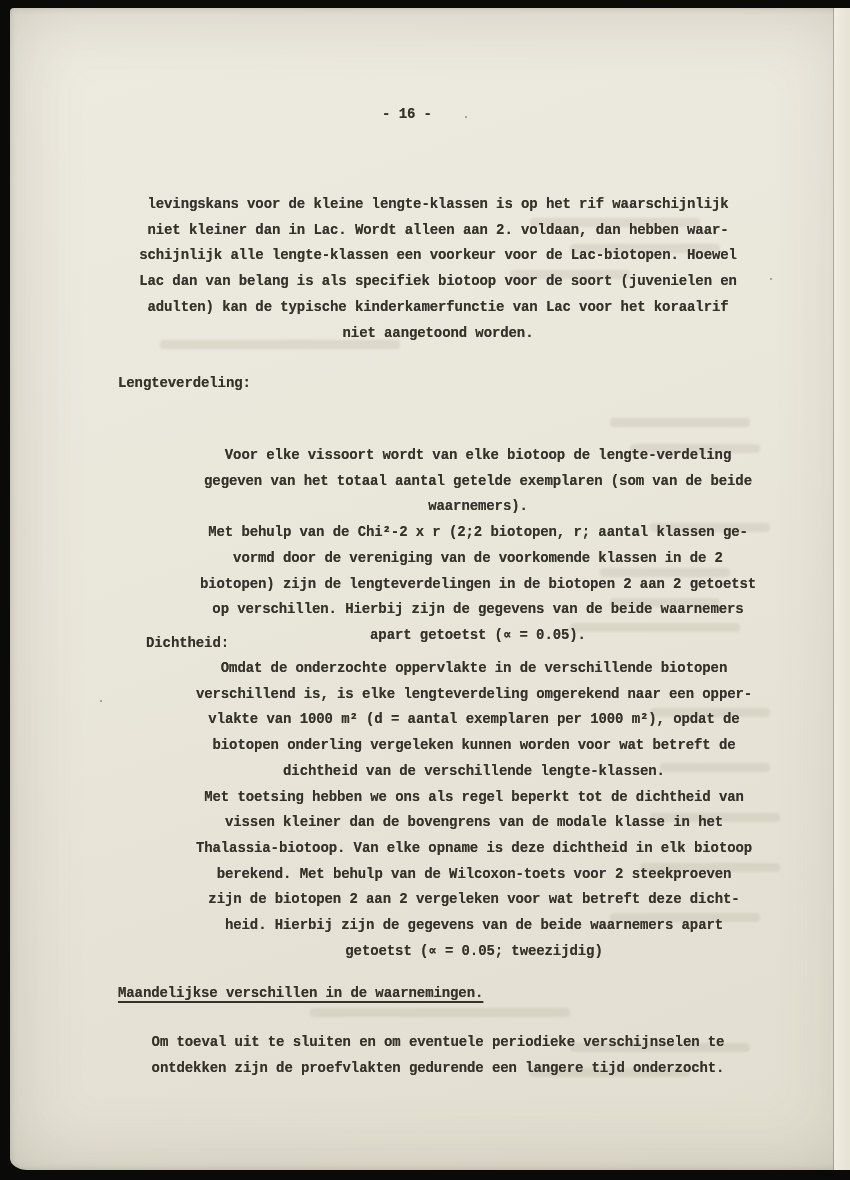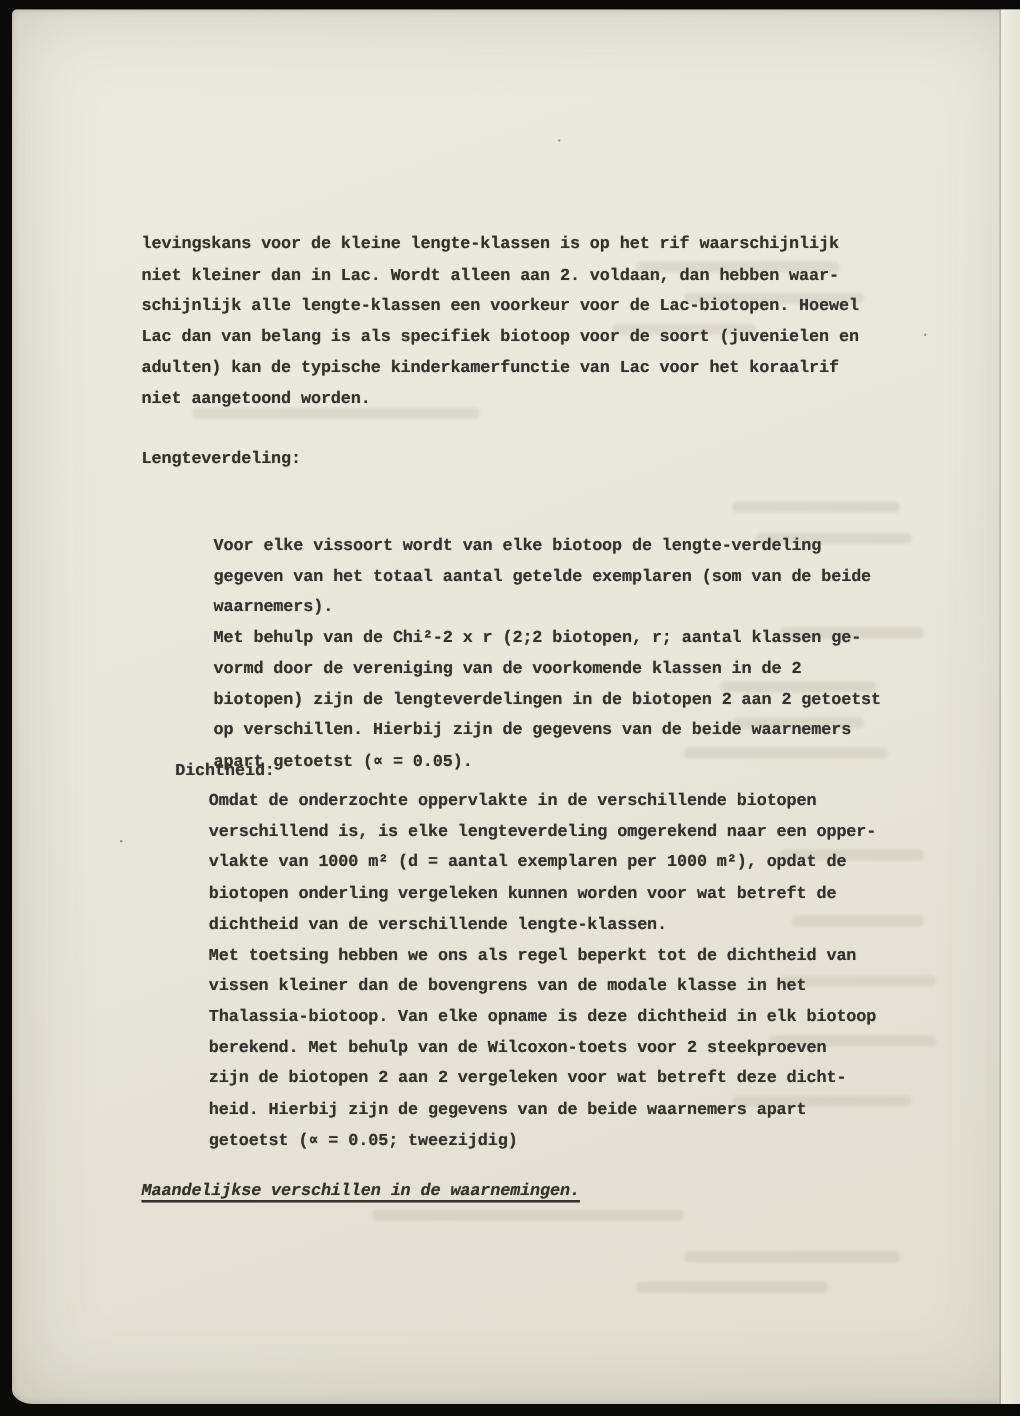--- a/index.html
+++ b/index.html
@@ -33,33 +33,33 @@
   }
   .txt {
     position: absolute;
     font-size: 14px;
     line-height: 25.7px;
     font-weight: 700;
     color: var(--ink, #35322b);
     text-shadow: 0 0 0.6px rgba(53, 50, 43, 0.65);
     white-space: pre-line;
     letter-spacing: -0.1px;
+    text-align: center;
   }
   .page-number { top: 94px; left: 107px; width: 580px; text-align: center; }
   .para-intro  { top: 184px; left: 108px; width: 640px; }
   .heading-leng { top: 363px; left: 108px; }
   .body-leng   { top: 389px; left: 168px; width: 600px; margin-top: 46px; }
   .heading-dicht { top: 623px; left: 108px; margin-left: 28px; }
   .body-dicht  { top: 648px; left: 164px; width: 600px; }
   .heading-maand {
     top: 973px; left: 108px;
     text-decoration: underline;
     text-underline-offset: 4px;
     text-decoration-thickness: 1.5px;
-    font-style: italic;
   }
   .para-maand  { top: 1022px; left: 108px; width: 640px; }
 
   
   .ghost {
     position: absolute;
     height: 9px;
     border-radius: 4px;
     background: var(--ghost, #968f7a);
     opacity: 0.16;
@@ -95,20 +95,21 @@
   <div class="ghost" style="top:855px; left:630px; width:140px;"></div>
   <div class="ghost" style="top:905px; left:600px; width:150px;"></div>
   <div class="ghost" style="top:1000px; left:300px; width:260px;"></div>
   <div class="ghost" style="top:1035px; left:560px; width:180px;"></div>
   <div class="ghost" style="top:1060px; left:520px; width:160px;"></div>
 
   <div class="speck" style="top:108px; left:455px;"></div>
   <div class="speck" style="top:270px; left:760px;"></div>
   <div class="speck" style="top:692px; left:90px;"></div>
 
+  <div class="txt page-number">- 16 -</div>
 
   <div class="txt para-intro">levingskans voor de kleine lengte-klassen is op het rif waarschijnlijk
 niet kleiner dan in Lac. Wordt alleen aan 2. voldaan, dan hebben waar-
 schijnlijk alle lengte-klassen een voorkeur voor de Lac-biotopen. Hoewel
 Lac dan van belang is als specifiek biotoop voor de soort (juvenielen en
 adulten) kan de typische kinderkamerfunctie van Lac voor het koraalrif
 niet aangetoond worden.</div>
 
   <div class="txt heading-leng">Lengteverdeling:</div>
   <div class="txt body-leng">Voor elke vissoort wordt van elke biotoop de lengte-verdeling
@@ -128,16 +129,18 @@
 dichtheid van de verschillende lengte-klassen.
 Met toetsing hebben we ons als regel beperkt tot de dichtheid van
 vissen kleiner dan de bovengrens van de modale klasse in het
 Thalassia-biotoop. Van elke opname is deze dichtheid in elk biotoop
 berekend. Met behulp van de Wilcoxon-toets voor 2 steekproeven
 zijn de biotopen 2 aan 2 vergeleken voor wat betreft deze dicht-
 heid. Hierbij zijn de gegevens van de beide waarnemers apart
 getoetst (∝ = 0.05; tweezijdig)</div>
 
   <div class="txt heading-maand">Maandelijkse verschillen in de waarnemingen.</div>
+  <div class="txt para-maand">Om toeval uit te sluiten en om eventuele periodieke verschijnselen te
+ontdekken zijn de proefvlakten gedurende een langere tijd onderzocht.</div>
 
   <div class="edge-strip"></div>
   <div class="crease"></div>
 </div>
 
 </body></html>

